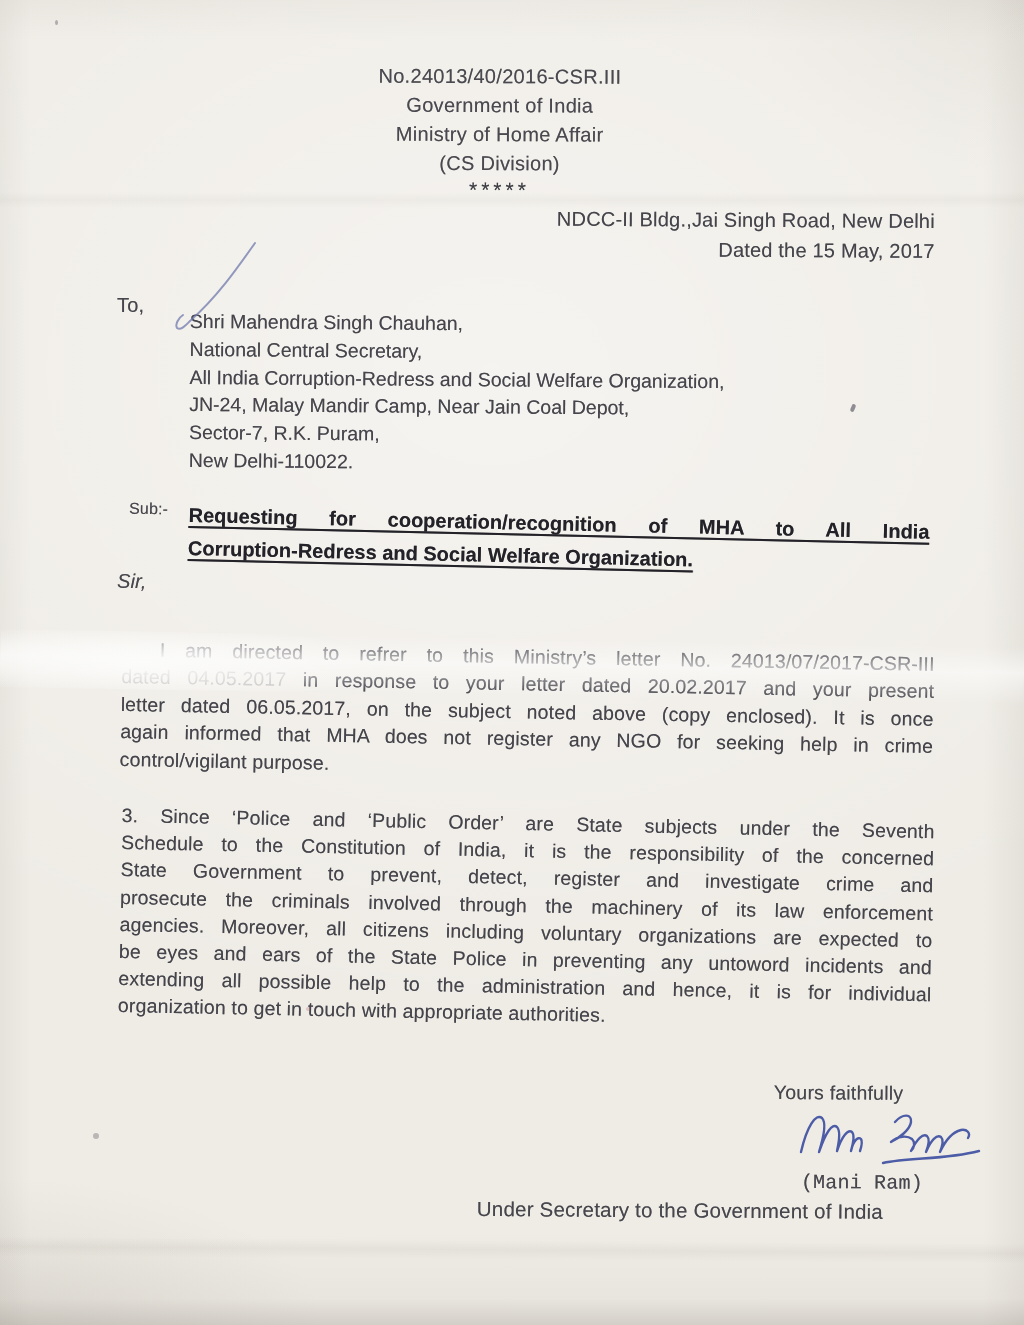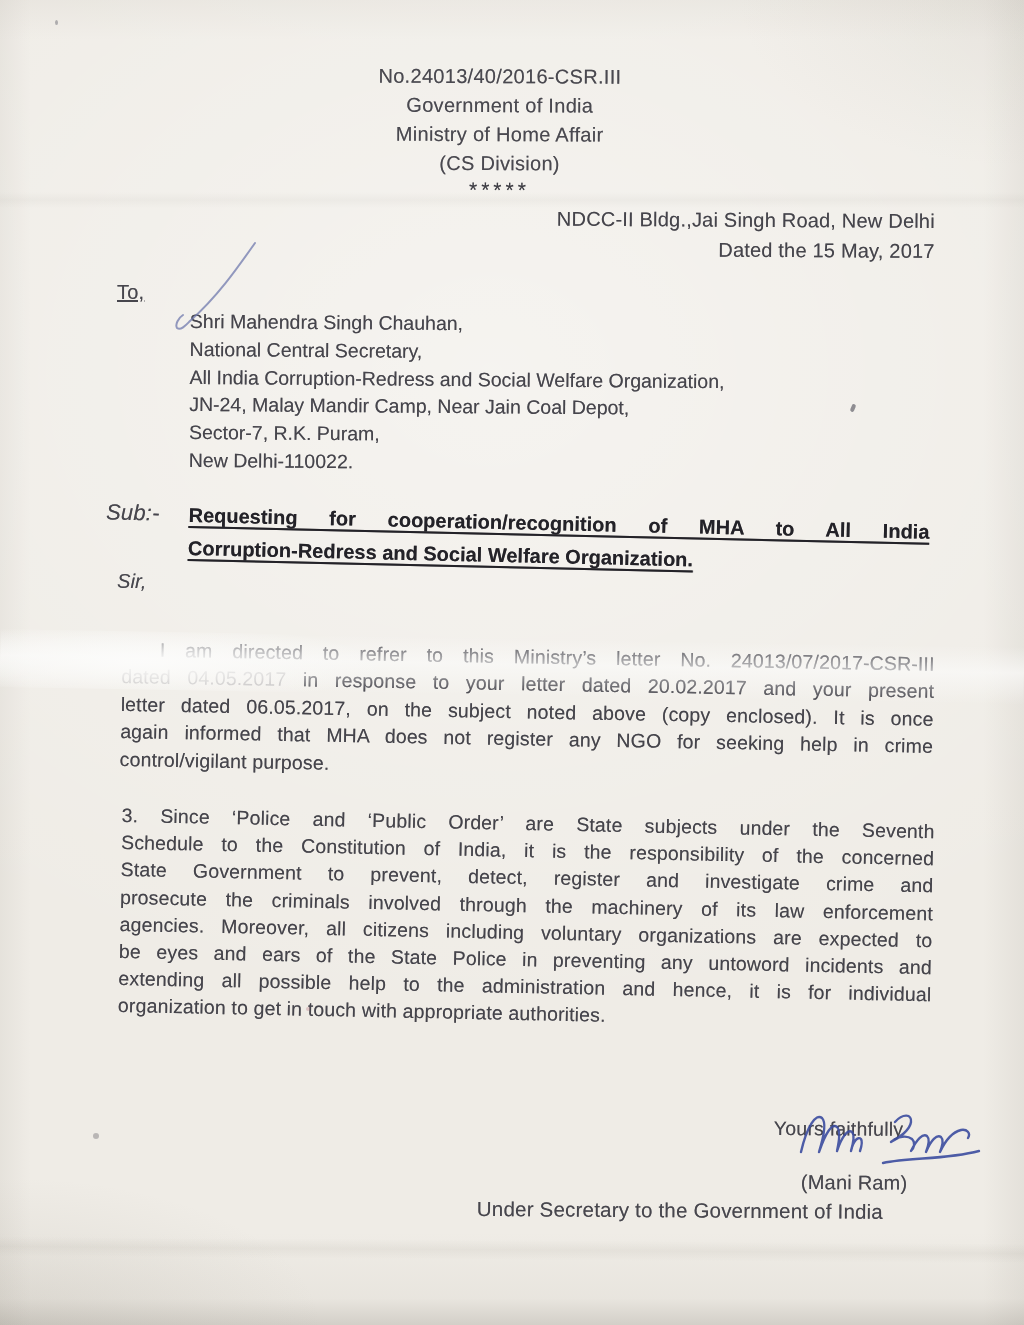--- a/index.html
+++ b/index.html
@@ -102,32 +102,32 @@
     <div>Ministry of Home Affair</div>
     <div>(CS Division)</div>
     <div class="stars">*****</div>
   </div>
 
   <div class="office-block">
     <div>NDCC-II Bldg.,Jai Singh Road, New Delhi</div>
     <div>Dated the 15 May, 2017</div>
   </div>
 
-  <div class="txt" style="left:117px; top:281px; font-size:20px;text-decoration:underline;">To,</div>
+  <div class="txt" style="left:117px; top:294px; font-size:20px;">To,</div>
 
   <div class="recipient-block">
     <div>Shri Mahendra Singh Chauhan,</div>
     <div>National Central Secretary,</div>
     <div>All India Corruption-Redress and Social Welfare Organization,</div>
     <div>JN-24, Malay Mandir Camp, Near Jain Coal Depot,</div>
     <div>Sector-7, R.K. Puram,</div>
     <div>New Delhi-110022.</div>
   </div>
 
-  <div class="txt" style="left:106px; top:500px; font-size:22px; transform:rotate(1deg);font-style:italic;">Sub:-</div>
+  <div class="txt" style="left:129px; top:500px; font-size:16px; transform:rotate(1deg);">Sub:-</div>
   <div class="subject-text">
     <div class="jline">Requesting for cooperation/recognition of MHA to All India</div>
     <div>Corruption-Redress and Social Welfare Organization.</div>
   </div>
 
   <div class="txt" style="left:117px; top:570px; font-size:20px; transform:rotate(.8deg);font-style:italic;">Sir,</div>
 
   <div class="para p1">
     <div class="line indent">I am directed to refrer to this Ministry’s letter No. 24013/07/2017-CSR-III</div>
     <div class="line"><span class="faded">dated 04.05.2017</span><span> in response to your letter dated 20.02.2017 and your present</span></div>
@@ -140,31 +140,31 @@
     <div class="line"><span class="para-num">3.</span><span>Since ‘Police and ‘Public Order’ are State subjects under the Seventh</span></div>
     <div class="line">Schedule to the Constitution of India, it is the responsibility of the concerned</div>
     <div class="line">State Government to prevent, detect, register and investigate crime and</div>
     <div class="line">prosecute the criminals involved through the machinery of its law enforcement</div>
     <div class="line">agencies. Moreover, all citizens including voluntary organizations are expected to</div>
     <div class="line">be eyes and ears of the State Police in preventing any untoword incidents and</div>
     <div class="line">extending all possible help to the administration and hence, it is for individual</div>
     <div class="line last">organization to get in touch with appropriate authorities.</div>
   </div>
 
-  <div class="txt closing-block" style="left:774px; top:1081px;margin-top:36px;">Yours faithfully</div>
+  <div class="txt closing-block" style="left:774px; top:1081px;">Yours faithfully</div>
 
   <svg class="sig-svg" width="195" height="66" viewBox="0 0 195 66" aria-label="Mani Ram signature">
     <g fill="none" stroke="#3c4da0" stroke-width="2.4" stroke-linecap="round" stroke-linejoin="round" opacity=".9">
       <path d="M6,46 C12,20 21,7 27,12 C31,16 29,30 24,46 C31,26 37,17 42,21 C46,25 44,36 42,45 C47,30 53,23 57,26 C60,29 58,38 56,45 C58,35 63,30 66,33 C68,36 66,42 65,45"></path>
       <path d="M100,16 C108,7 117,8 116,16 C115,24 104,32 96,36 C103,30 112,29 117,33 C121,37 119,42 116,45 C122,33 128,27 132,30 C135,33 133,41 131,46 C136,34 142,28 146,31 C149,34 147,41 145,46 C151,33 158,26 166,24 C172,23 176,27 173,32"></path>
       <path d="M88,57 C115,51 150,54 184,45"></path>
     </g>
   </svg>
 
-  <div class="txt closing-block" style="left:801px; top:1171px; font-size:20px;">(Mani Ram)</div>
+  <div class="txt closing-block" style="left:801px; top:1171px; font-size:20px;font-family:Liberation Mono, monospace;">(Mani Ram)</div>
   <div class="txt closing-block" style="left:477px; top:1197px; font-size:20.5px;">Under Secretary to the Government of India</div>
 
   <svg class="check-svg" width="110" height="105" viewBox="0 0 110 105">
     <path d="M95,5 C76,32 57,59 30,83 C26,87 21,93 17,90 C15,87 18,80 23,77" fill="none" stroke="#7079ad" stroke-width="2" stroke-linecap="round" opacity=".75"></path>
   </svg>
 
   <div class="glare-band"></div>
   <div class="crease1"></div>
   <div class="crease2"></div>
   <div class="speck" style="left:55px; top:20px; width:3px; height:5px; background:rgba(110,110,118,.5);"></div>

